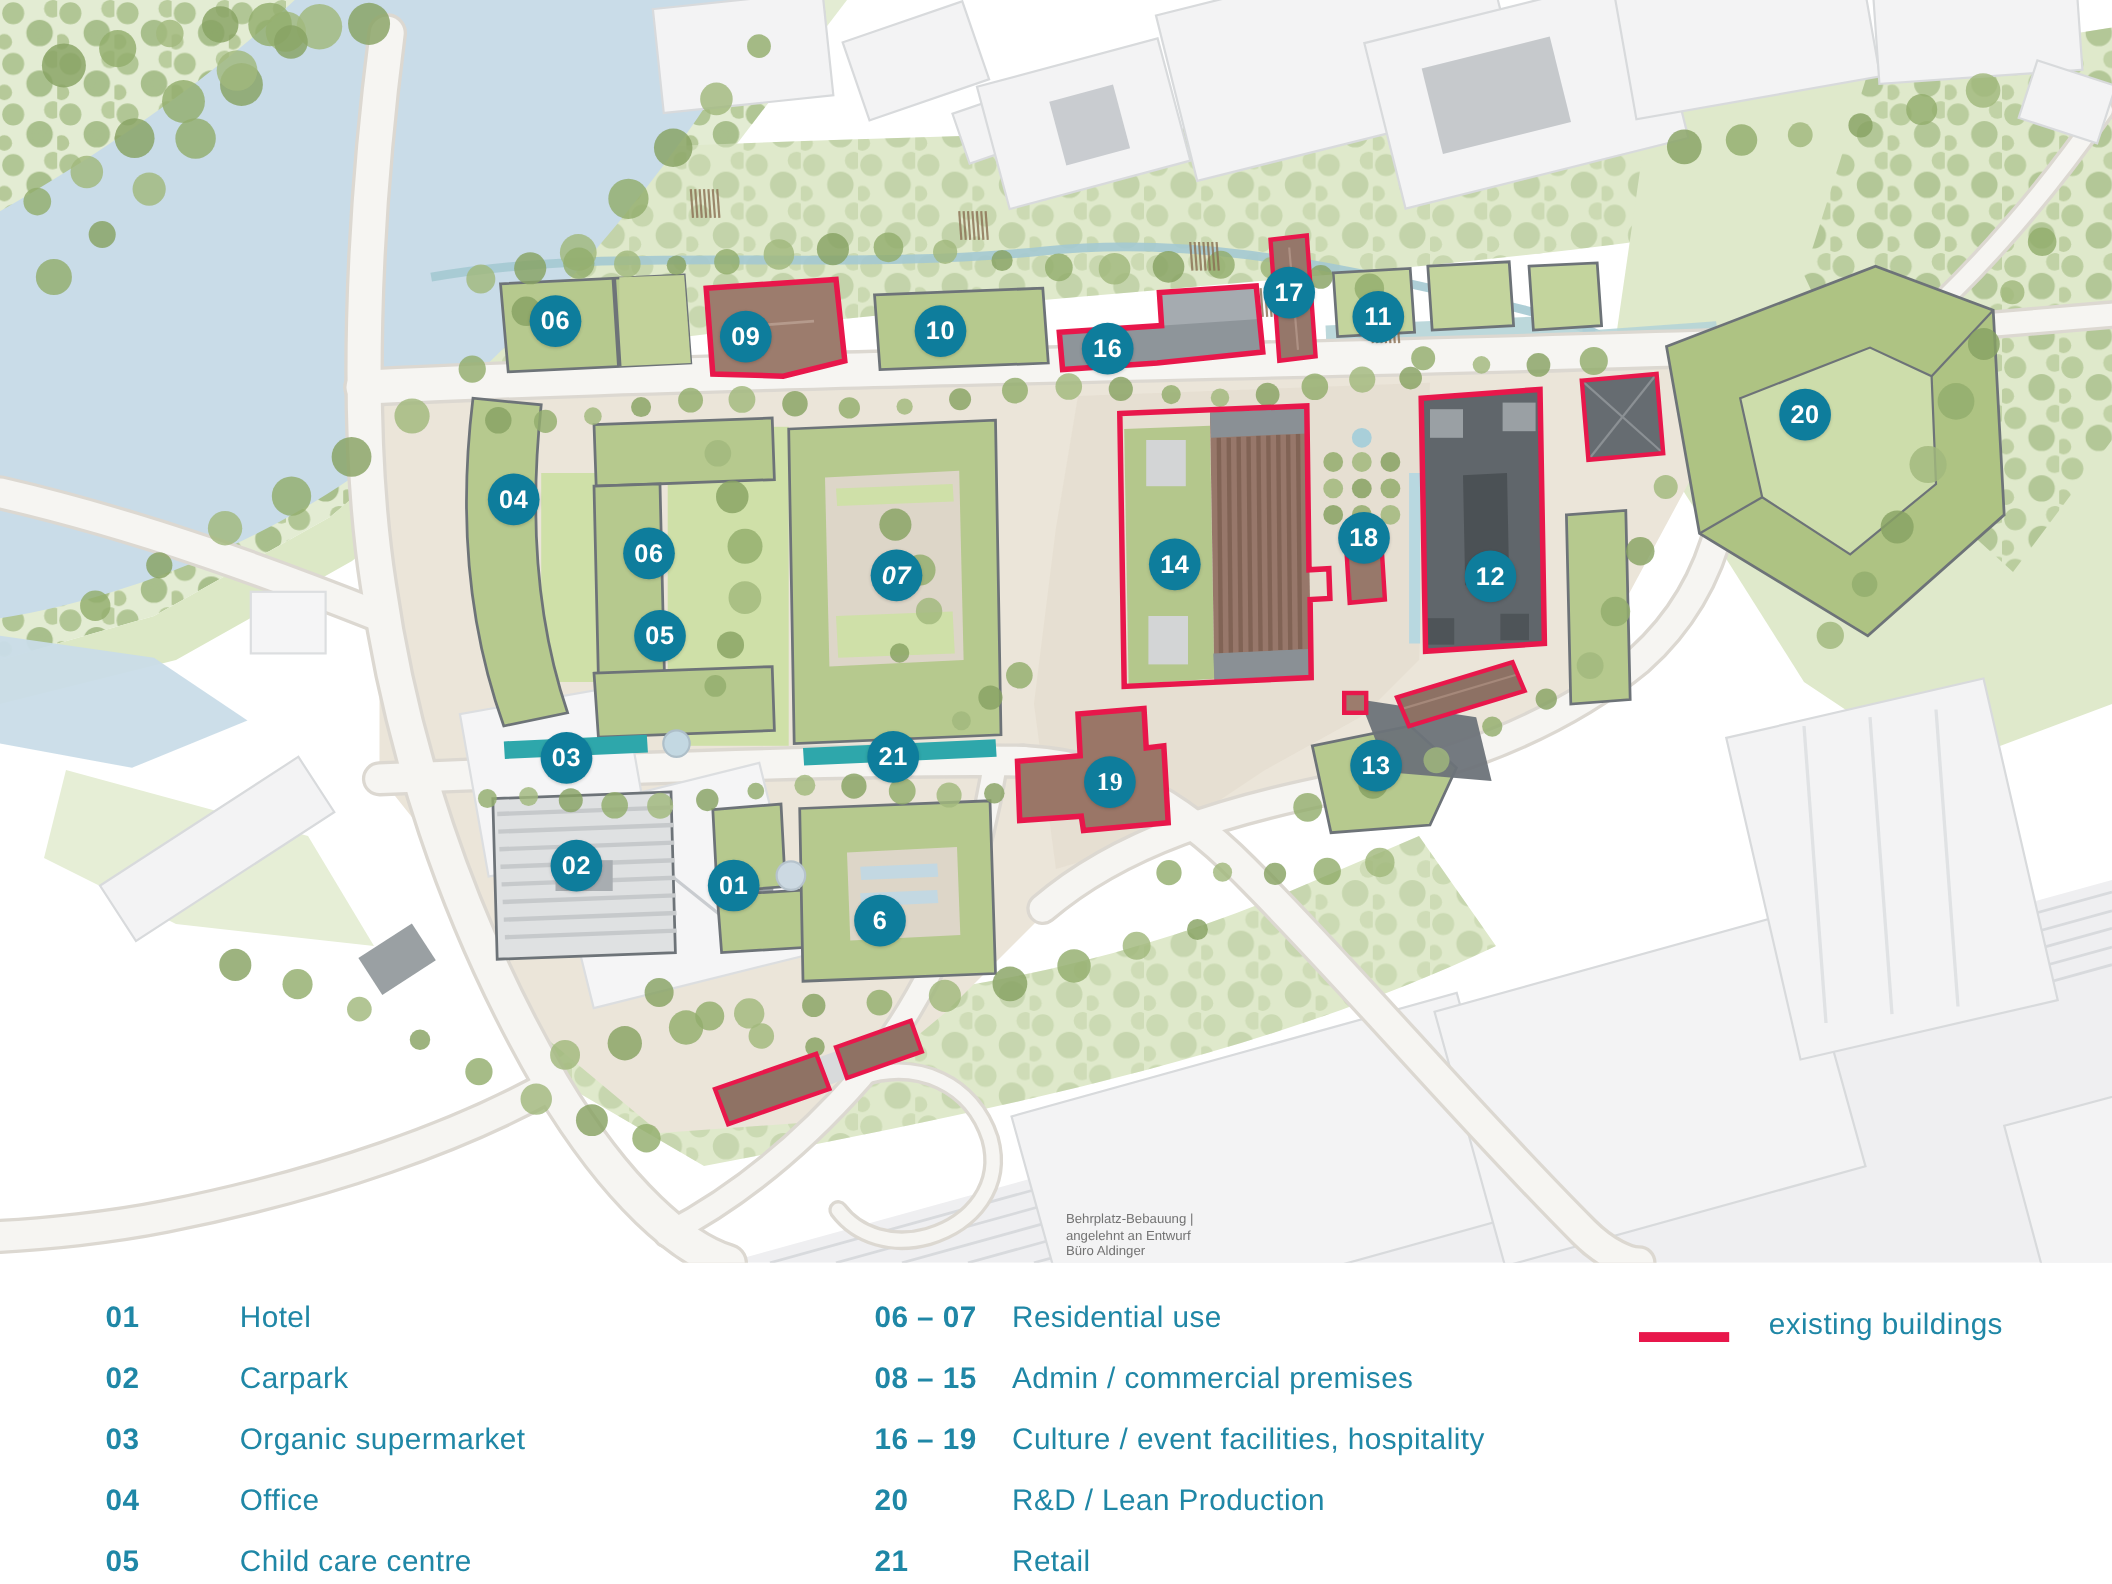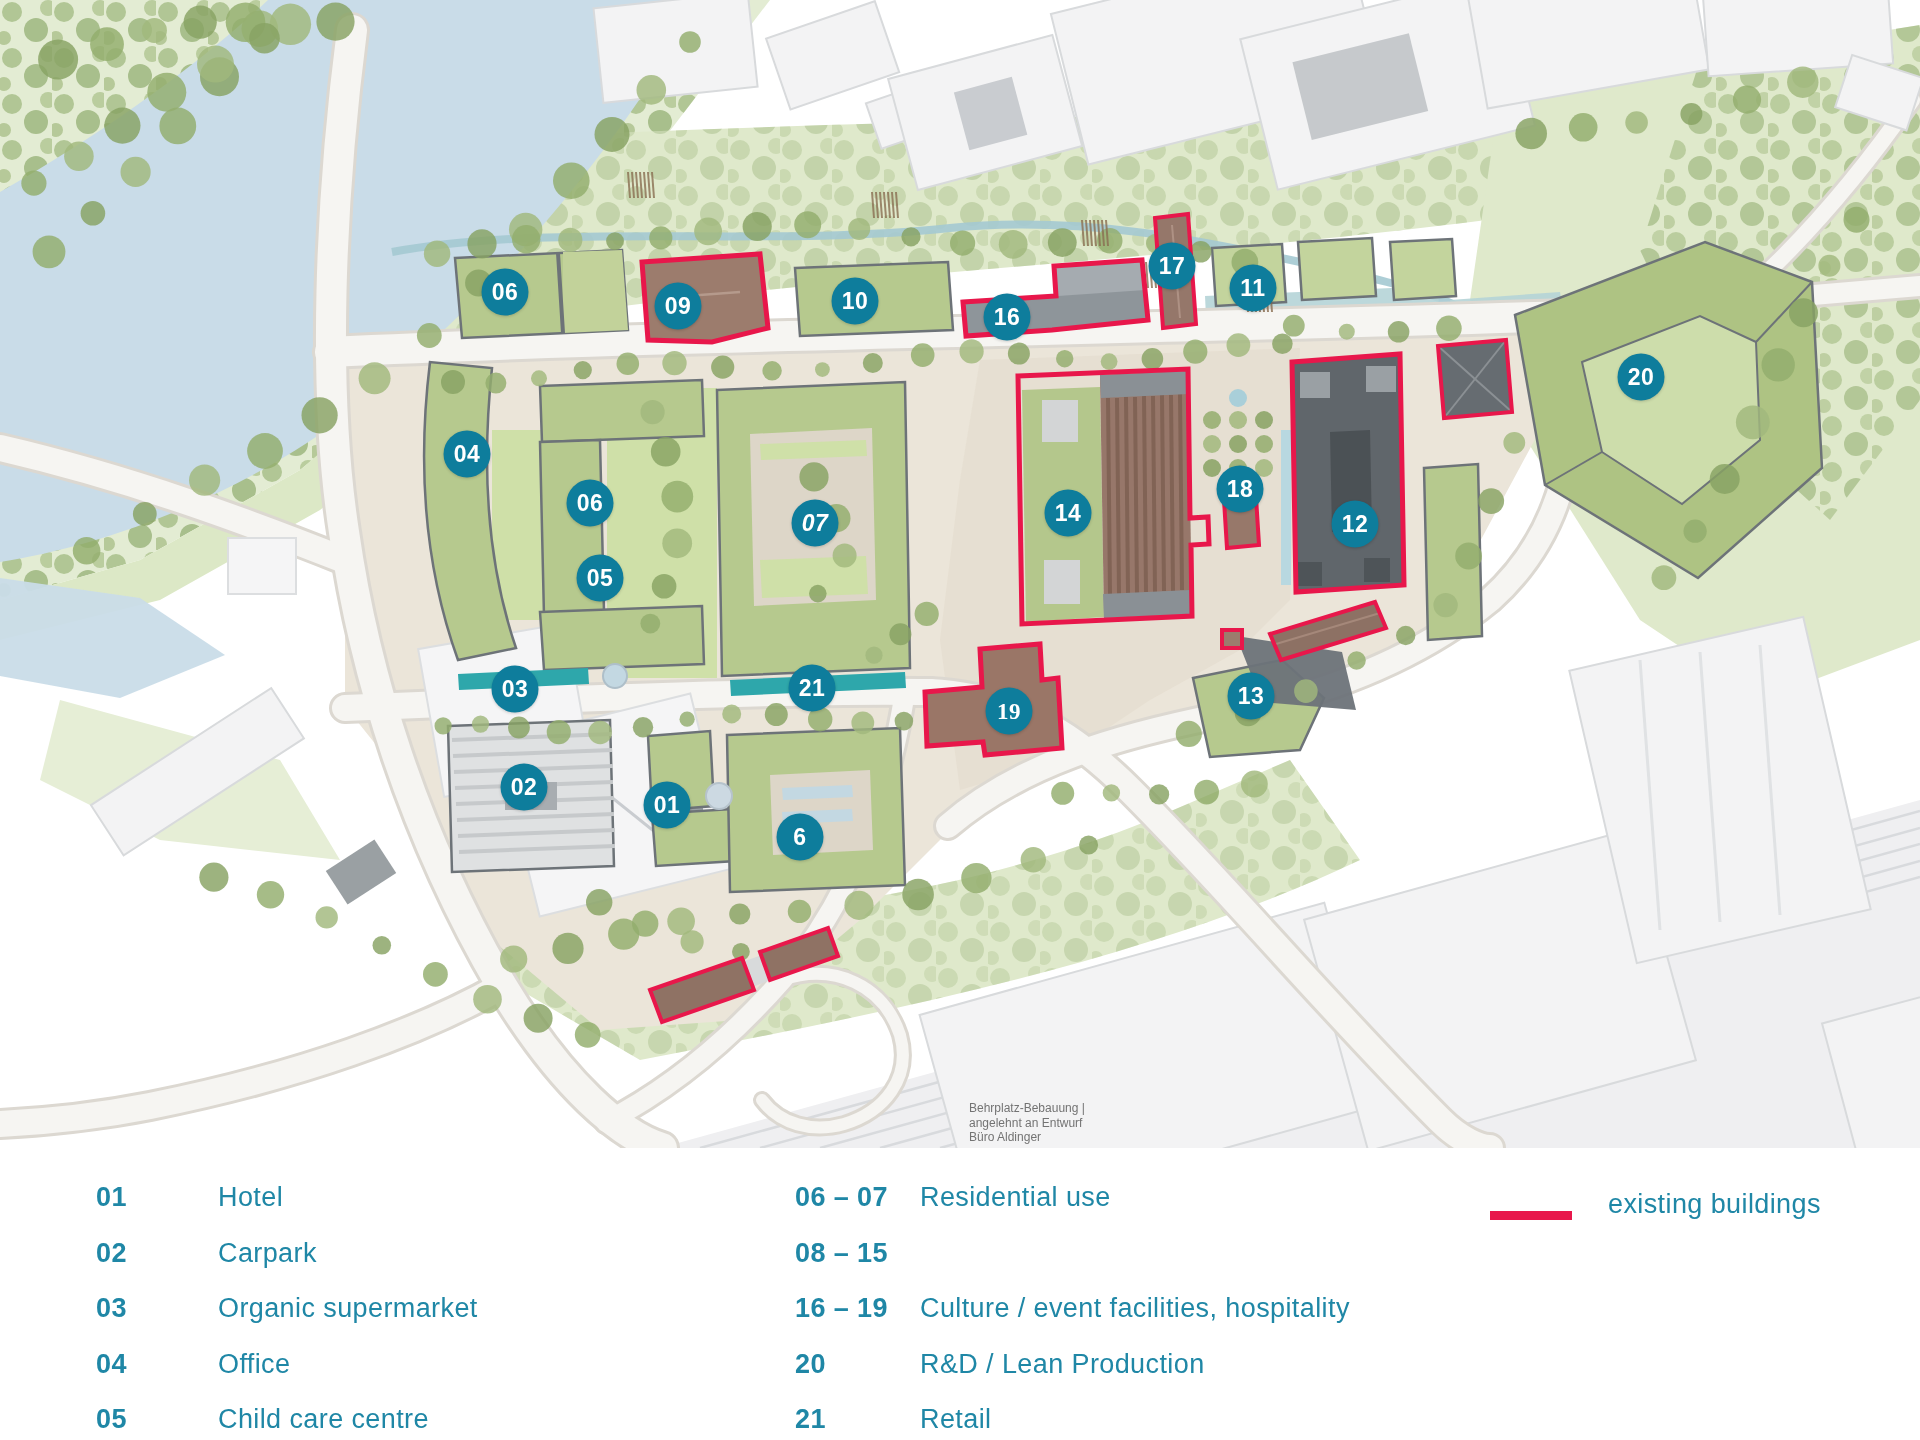--- a/index.html
+++ b/index.html
@@ -507,20 +507,21 @@
   </div>
 </div>
     <div class="legend-col" id="legend-col2">
   <div class="legend-row">
     <span class="legend-num">06 – 07</span>
     <span class="legend-label">Residential use</span>
   </div>
 
   <div class="legend-row">
     <span class="legend-num">08 – 15</span>
+    <span class="legend-label">Admin / commercial premises</span>
   </div>
 
   <div class="legend-row">
     <span class="legend-num">16 – 19</span>
     <span class="legend-label">Culture / event facilities, hospitality</span>
   </div>
 
   <div class="legend-row">
     <span class="legend-num">20</span>
     <span class="legend-label">R&amp;D / Lean Production</span>

